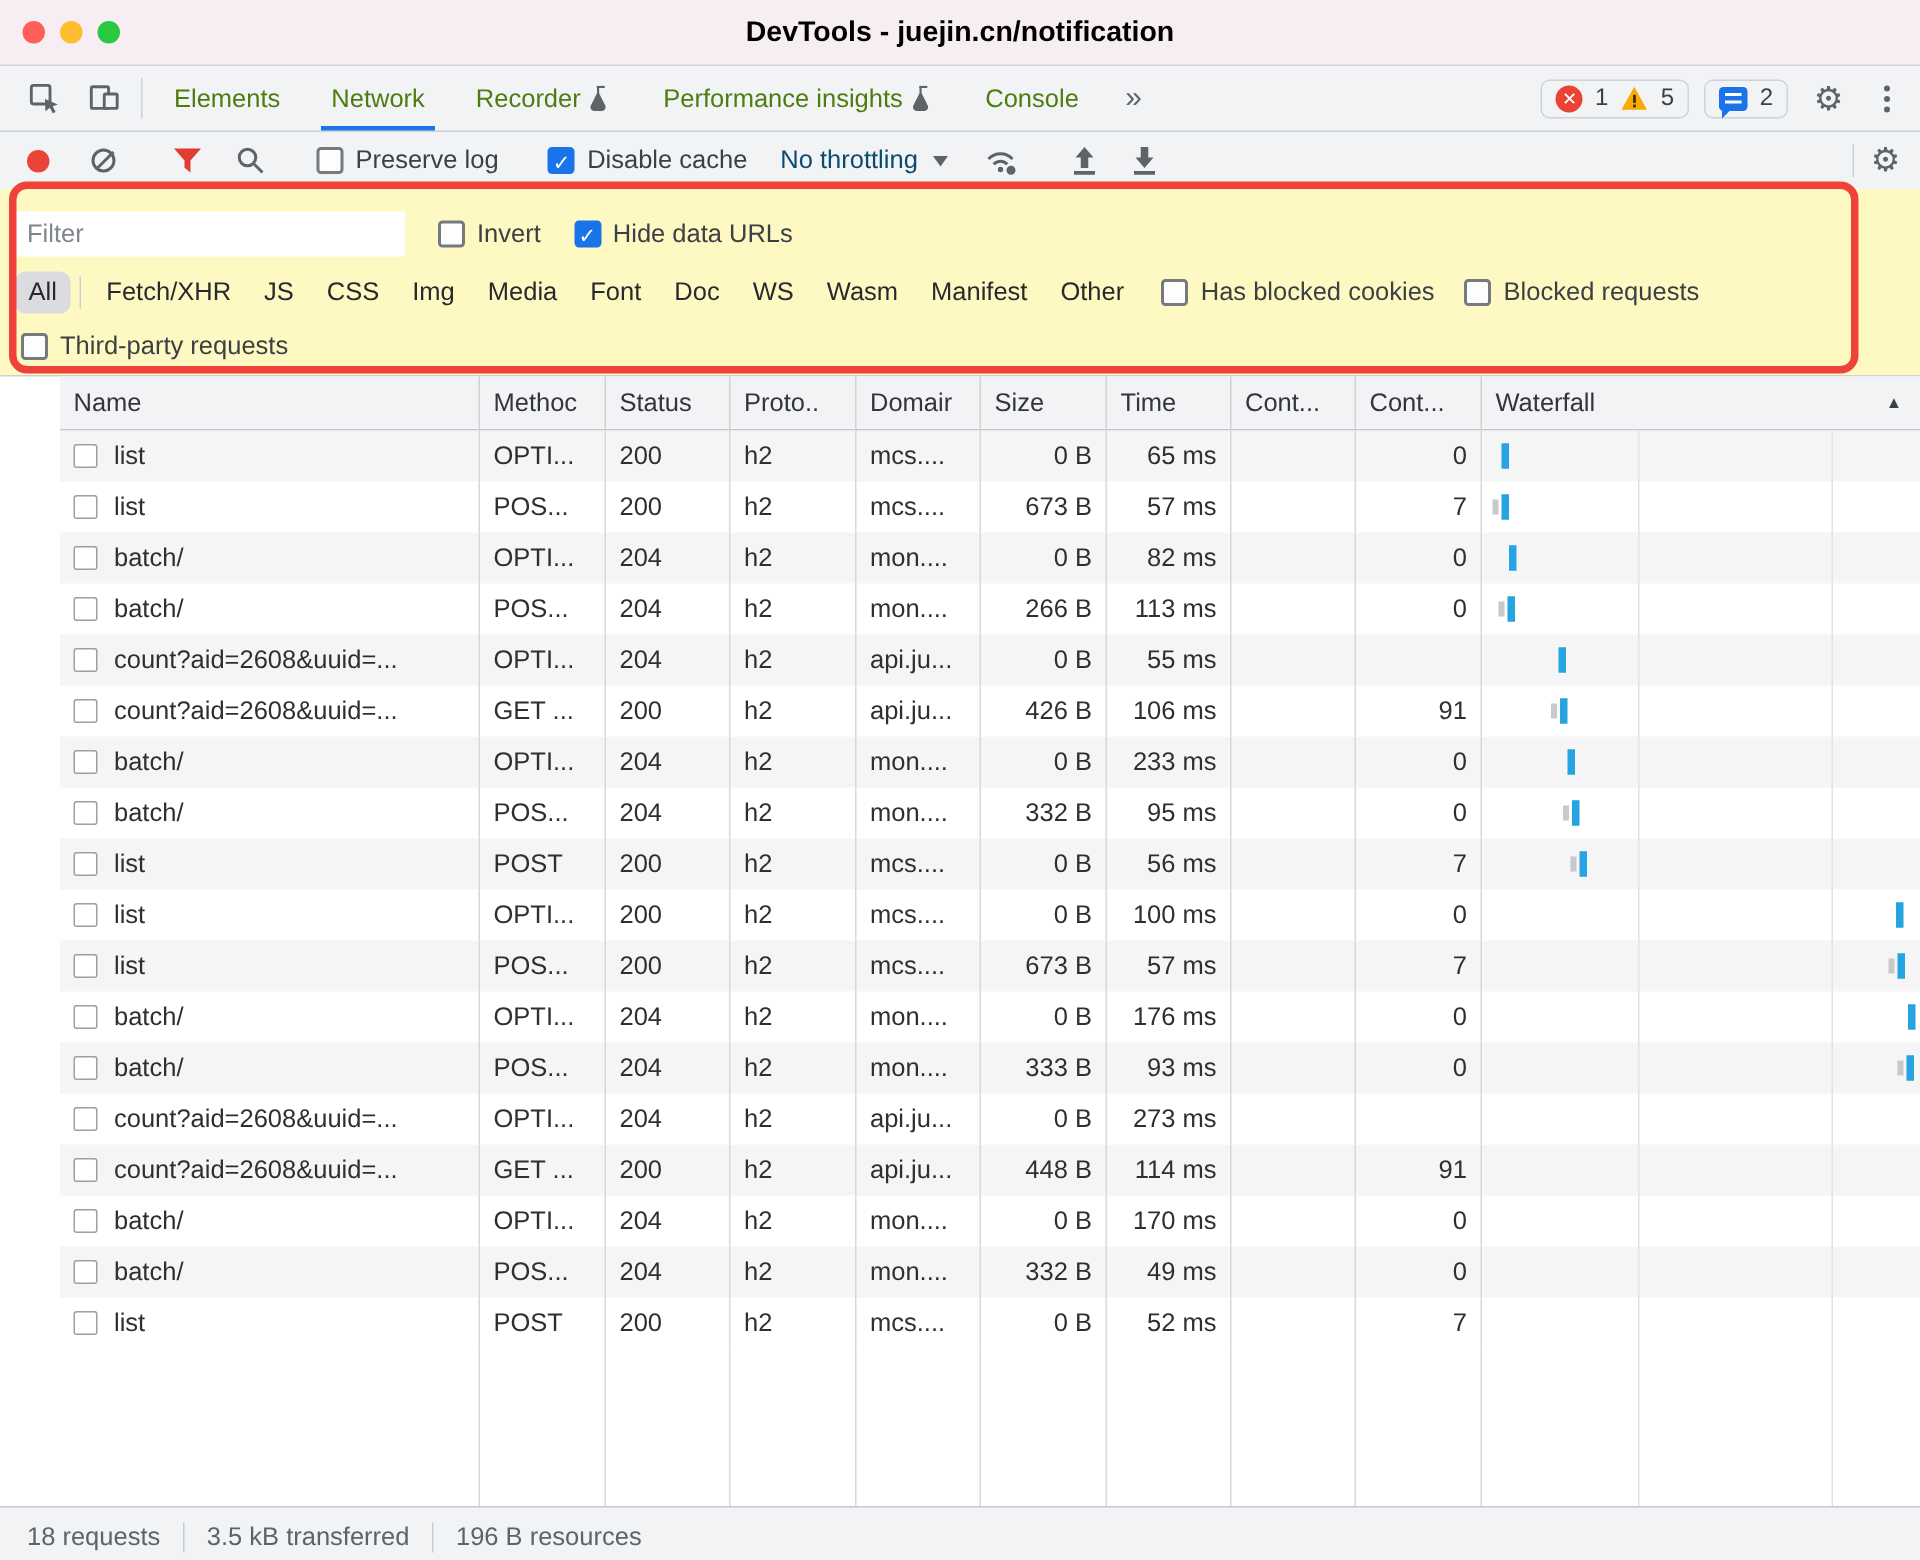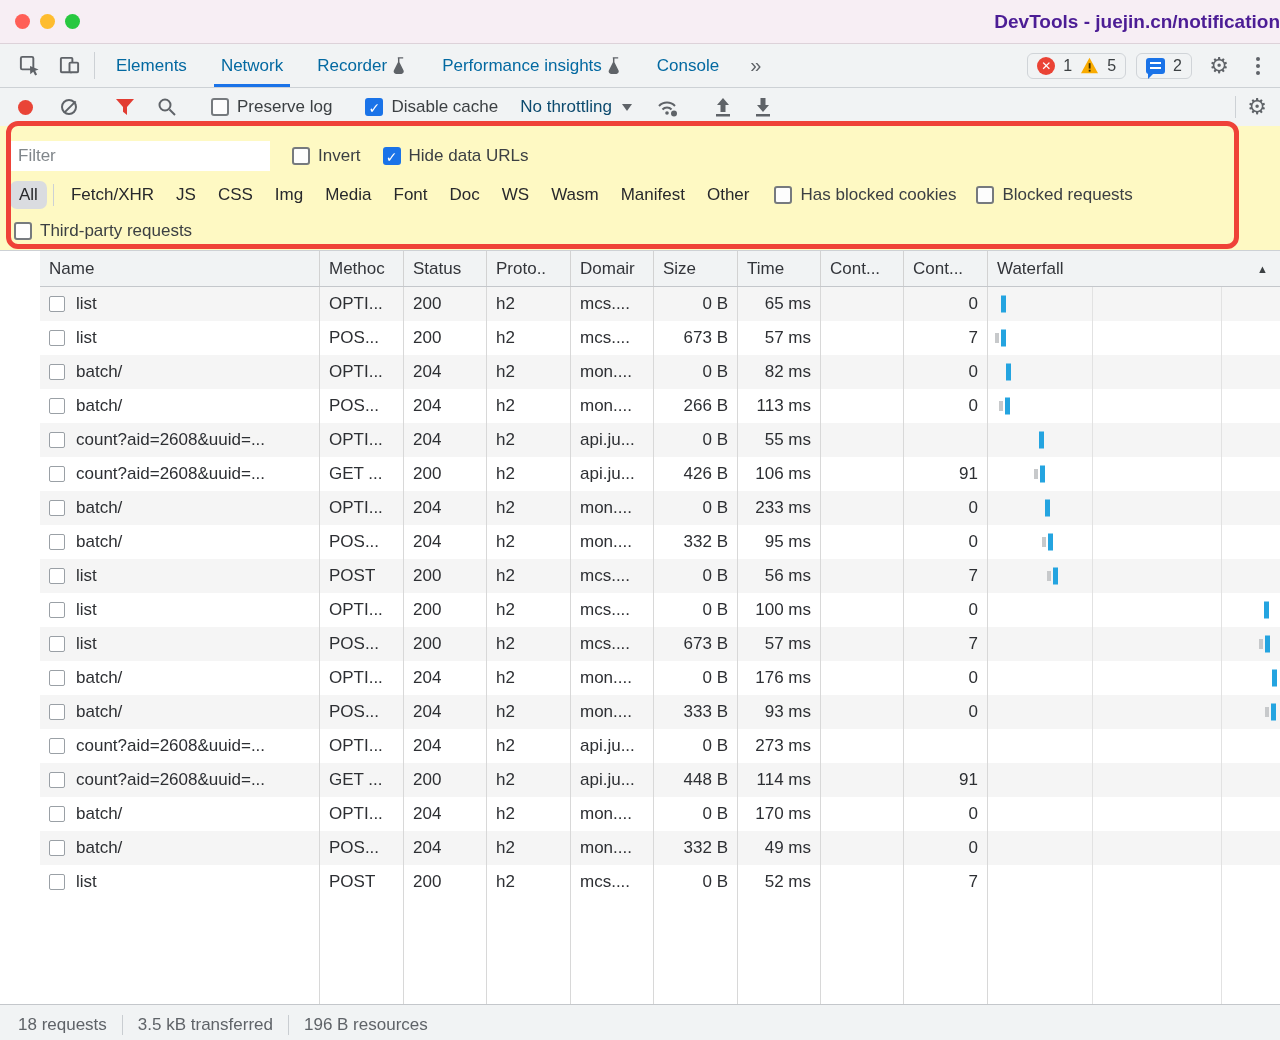--- a/index.html
+++ b/index.html
@@ -7,29 +7,29 @@
   body { font-family:"Liberation Sans","DejaVu Sans",sans-serif; color:#28292c; background:#fff; position:relative; }
 
   
   .titlebar { height:44px; background:#f7eef4; border-bottom:1px solid #ddd2d9;
     display:flex; align-items:center; position:relative; }
   .lights { display:flex; gap:10px; margin-left:15px; }
   .light { width:15px; height:15px; border-radius:50%; }
   .light.red { background:#ff5f57; }
   .light.yellow { background:#febc2e; }
   .light.green { background:#28c840; }
-  .win-title { position:absolute; left:0; right:0; text-align:right; font-size:19px; font-weight:bold; color:#4c1d95; }
+  .win-title { position:absolute; left:0; right:0; text-align:center; font-size:19px; font-weight:bold; color:#000000; }
 
   
   .tabbar { height:44px; background:#f1f3f4; border-bottom:1px solid #cdd1d5; display:flex; align-items:stretch; }
   .tb-icons { display:flex; align-items:center; padding:0 4px 0 12px; gap:6px; }
   .icon-btn { width:34px; height:32px; display:flex; align-items:center; justify-content:center; border-radius:4px; }
   .vsep { width:1px; background:#cdd1d5; margin:8px 4px; }
   .tabs { display:flex; align-items:stretch; }
-  .tab { display:flex; align-items:center; gap:6px; padding:0 17px; font-size:17px; color:#0369a1; position:relative; white-space:nowrap; }
+  .tab { display:flex; align-items:center; gap:6px; padding:0 17px; font-size:17px; color:#4d7c0f; position:relative; white-space:nowrap; }
   .tab.active { font-weight:400; }
   .tab.active::after { content:""; position:absolute; left:10px; right:10px; bottom:0; height:3px; background:var(--accent-blue); }
   .more-tabs { display:flex; align-items:center; padding:0 14px; font-size:20px; color:#5f6368; }
   .tb-right { margin-left:auto; display:flex; align-items:center; gap:10px; padding-right:10px; }
   .badge-group { display:flex; align-items:center; gap:8px; border:1px solid #d0d4d8; border-radius:6px; padding:3px 9px; font-size:16px; color:#3c4043; }
   .err-ic { width:18px; height:18px; border-radius:50%; background:#ea4335; color:#fff; font-size:12px; font-weight:bold;
     display:flex; align-items:center; justify-content:center; }
   .msg-ic { position:relative; width:19px; height:16px; background:var(--accent-blue); border-radius:3px; }
   .msg-ic::before { content:""; position:absolute; left:4px; top:4px; width:11px; height:2px; background:#fff; box-shadow:0 5px 0 #fff; }
   .msg-ic::after { content:""; position:absolute; left:2px; bottom:-5px; border:3px solid transparent; border-top-color:var(--accent-blue); border-left-color:var(--accent-blue); }

